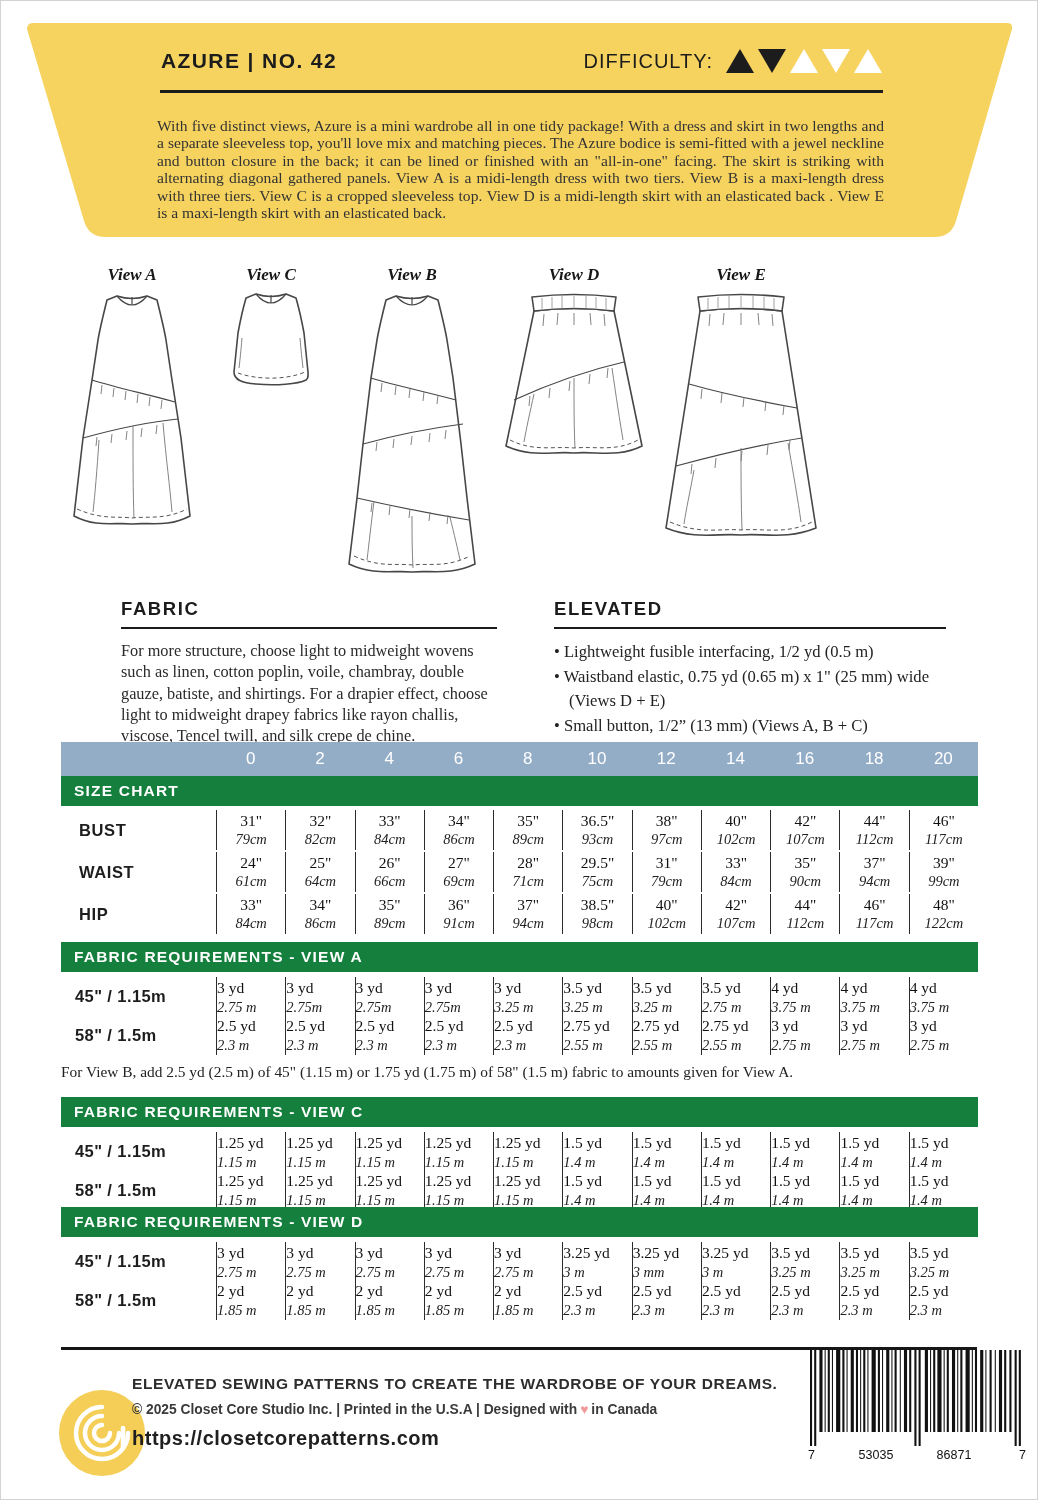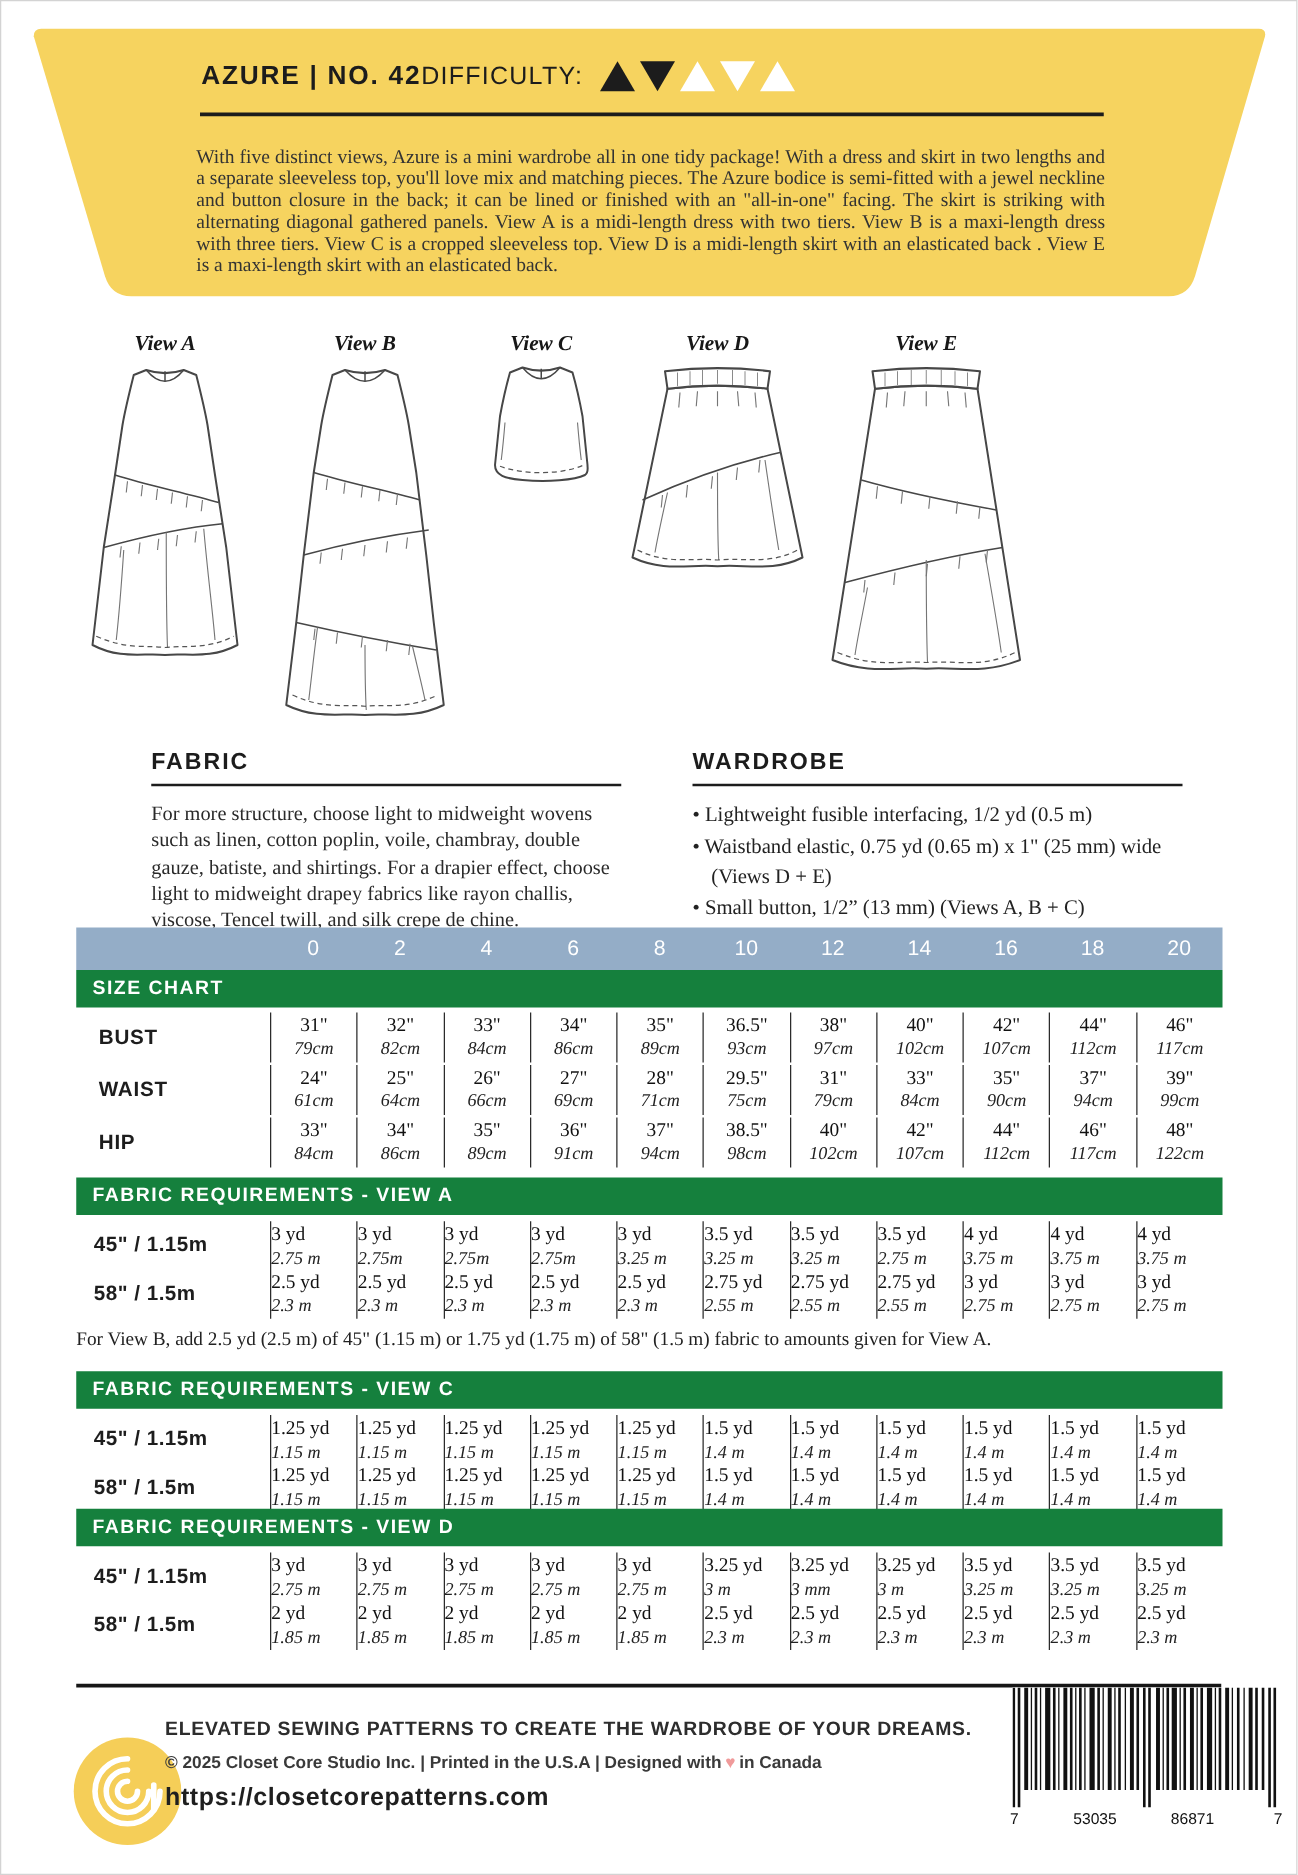--- a/index.html
+++ b/index.html
@@ -4,21 +4,21 @@
 <style>
   html,body{margin:0;padding:0;background:#e9e9e9;}
   .page{position:relative;width:1038px;height:1500px;margin:0 auto;background:#fff;
         border:1px solid #d3d3d3;box-sizing:border-box;overflow:hidden;
         font-family:"Liberation Sans",sans-serif;color:#1d1d1d;}
   svg{display:block}
 
   
   .flap-svg{position:absolute;top:0;left:0;}
   .flap-head{position:absolute;top:47px;left:160px;width:722px;display:flex;
-             justify-content:flex-start;align-items:center;}
+             justify-content:space-between;align-items:center;}
   .title{font-size:21px;font-weight:bold;letter-spacing:1.4px;color:#1c1c1c;}
   .difficulty{display:flex;align-items:center;gap:12px;}
   .difficulty-label{font-size:20px;letter-spacing:1px;color:#1c1c1c;font-weight:500;}
   .tri-row{display:flex;align-items:center;gap:2px;}
   .hr-line{position:absolute;top:89px;left:159px;width:723px;height:3px;background:#1c1c1c;}
   .desc{position:absolute;top:100px;left:156px;width:727px;
         font-family:"Liberation Serif",serif;font-size:15.6px;line-height:17.5px;
         text-align:justify;color:#333;}
 
   
@@ -141,20 +141,36 @@
             <line x1="85" y1="140" x2="84" y2="149"></line>
           <line x1="100" y1="137" x2="99" y2="146"></line>
           <path d="M42,152 C40,182 38,206 36,224"></path>
           <path d="M76,138 C76,172 76,206 77,230"></path>
           <path d="M106,135 C109,170 113,200 115,224"></path>
         </g>
         <path d="M20,221 C45,232 60,228 75,230 C92,228 108,232 130,221" fill="none" stroke="#555" stroke-width="1" stroke-dasharray="4,3"></path>
       </svg>
     </div>
 
+    <div class="view" style="width:120px">
+      <div class="view-label">View C</div>
+      <svg width="118" height="106" viewBox="0 0 118 106">
+        <path d="M34,10 C30,24 28,34 26,45 L22,84 C22,92 30,95 44,96 C64,98 86,96 94,92 C97,90 96,87 96,84 L92,45 C90,34 88,24 84,10 L74,6 Q59,11 44,6 Z" fill="#fff" stroke="#474747" stroke-width="1.6" stroke-linejoin="round"></path>
+        <g fill="none" stroke="#474747" stroke-width="1.2">
+          <path d="M44,6 Q59,24 74,6"></path>
+            <line x1="59" y1="7" x2="59" y2="15"></line>
+        </g>
+        <g fill="none" stroke="#757575" stroke-width="0.9">
+          <path d="M30,50 C29,62 28,72 27,80"></path>
+          <path d="M88,50 C89,62 90,72 91,80"></path>
+        </g>
+        <path d="M26,85 C45,92 75,92 93,84" fill="none" stroke="#555" stroke-width="1" stroke-dasharray="4,3"></path>
+      </svg>
+    </div>
+
     <div class="view" style="width:162px">
       <div class="view-label">View B</div>
       <svg width="160" height="300" viewBox="0 0 160 300">
         <path d="M54,12 C50,28 47,40 45,52 L39,90 L31,156 L25,210 L17,276 C42,288 62,282 80,284 C98,282 118,288 143,276 L135,210 L129,156 L121,90 L115,52 C113,40 110,28 106,12 L96,8 Q80,13 64,8 Z" fill="#fff" stroke="#474747" stroke-width="1.6" stroke-linejoin="round"></path>
         <g fill="none" stroke="#474747" stroke-width="1.2">
           <path d="M64,8 Q80,26 96,8"></path>
             <line x1="80" y1="9" x2="80" y2="17"></line>
           <path d="M39,90 C65,98 95,104 124,112"></path>
           <path d="M31,156 C60,148 100,140 131,136"></path>
           <path d="M25,210 C60,218 100,226 137,232"></path>
@@ -176,36 +192,20 @@
             <line x1="98" y1="224" x2="97" y2="233"></line>
           <line x1="116" y1="227" x2="115" y2="236"></line>
           <path d="M42,214 C39,236 37,256 35,272"></path>
           <path d="M80,228 C80,246 80,262 81,280"></path>
           <path d="M118,229 C122,246 126,262 128,272"></path>
         </g>
         <path d="M22,268 C48,280 64,275 80,277 C98,275 114,280 138,268" fill="none" stroke="#555" stroke-width="1" stroke-dasharray="4,3"></path>
       </svg>
     </div>
 
-    <div class="view" style="width:120px">
-      <div class="view-label">View C</div>
-      <svg width="118" height="106" viewBox="0 0 118 106">
-        <path d="M34,10 C30,24 28,34 26,45 L22,84 C22,92 30,95 44,96 C64,98 86,96 94,92 C97,90 96,87 96,84 L92,45 C90,34 88,24 84,10 L74,6 Q59,11 44,6 Z" fill="#fff" stroke="#474747" stroke-width="1.6" stroke-linejoin="round"></path>
-        <g fill="none" stroke="#474747" stroke-width="1.2">
-          <path d="M44,6 Q59,24 74,6"></path>
-            <line x1="59" y1="7" x2="59" y2="15"></line>
-        </g>
-        <g fill="none" stroke="#757575" stroke-width="0.9">
-          <path d="M30,50 C29,62 28,72 27,80"></path>
-          <path d="M88,50 C89,62 90,72 91,80"></path>
-        </g>
-        <path d="M26,85 C45,92 75,92 93,84" fill="none" stroke="#555" stroke-width="1" stroke-dasharray="4,3"></path>
-      </svg>
-    </div>
-
     <div class="view" style="width:162px">
       <div class="view-label">View D</div>
       <svg width="160" height="176" viewBox="0 0 160 176">
         <path d="M40,23 L12,158 C38,170 58,163 80,165 C102,163 124,170 148,158 L120,23 Q80,18 40,23 Z" fill="#fff" stroke="#474747" stroke-width="1.6" stroke-linejoin="round"></path>
         <path d="M38,9 Q80,4 122,9 L120,23 Q80,18 40,23 Z" fill="#fff" stroke="#474747" stroke-width="1.6" stroke-linejoin="round"></path>
         <g fill="none" stroke="#8a8a8a" stroke-width="0.8">
           <line x1="48" y1="10" x2="48" y2="21"></line>
             <line x1="58" y1="9" x2="58" y2="20"></line>
           <line x1="68" y1="8" x2="68" y2="20"></line>
             <line x1="80" y1="8" x2="80" y2="19"></line>
@@ -274,21 +274,21 @@
         <path d="M14,234 C45,247 65,240 85,242 C108,240 130,247 156,234" fill="none" stroke="#555" stroke-width="1" stroke-dasharray="4,3"></path>
       </svg>
     </div>
   </div>
 
   <div class="fabric">
     <div class="col-head">FABRIC</div>
     <div class="fabric-body">For more structure, choose light to midweight wovens such as linen, cotton poplin, voile, chambray, double gauze, batiste, and shirtings. For a drapier effect, choose light to midweight drapey fabrics like rayon challis, viscose, Tencel twill, and silk crepe de chine.</div>
   </div>
   <div class="supplies">
-    <div class="col-head">WARDROBE</div>
+    <div class="col-head">ELEVATED</div>
     <ul class="sup-list">
         <li>• Lightweight fusible interfacing, 1/2 yd (0.5 m)</li>
         <li>• Waistband elastic, 0.75 yd (0.65 m) x 1" (25 mm) wide (Views D + E)</li>
         <li>• Small button, 1/2” (13 mm) (Views A, B + C)</li>
         <li>• Thread in matching colour</li>
       </ul>
   </div>
 
   <div class="sizes-row tgrid">
       <div></div>

